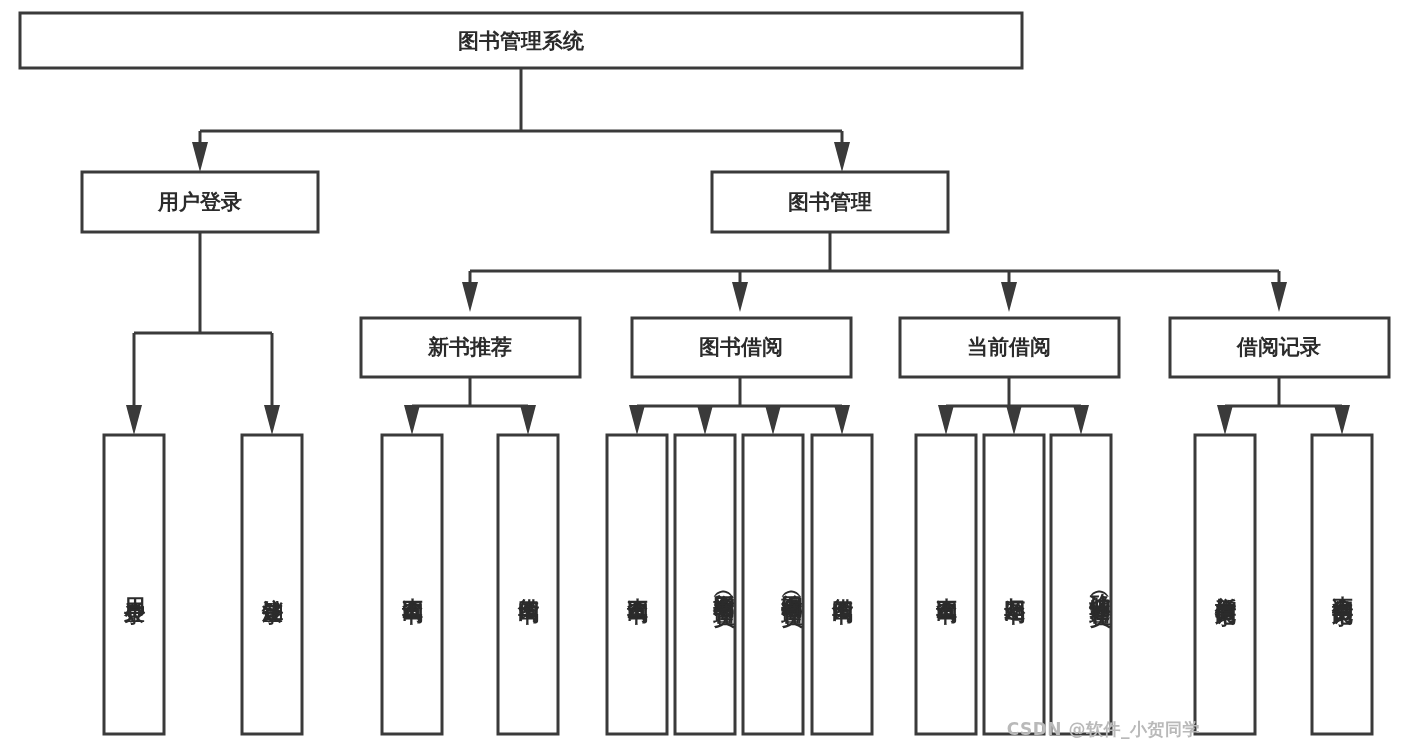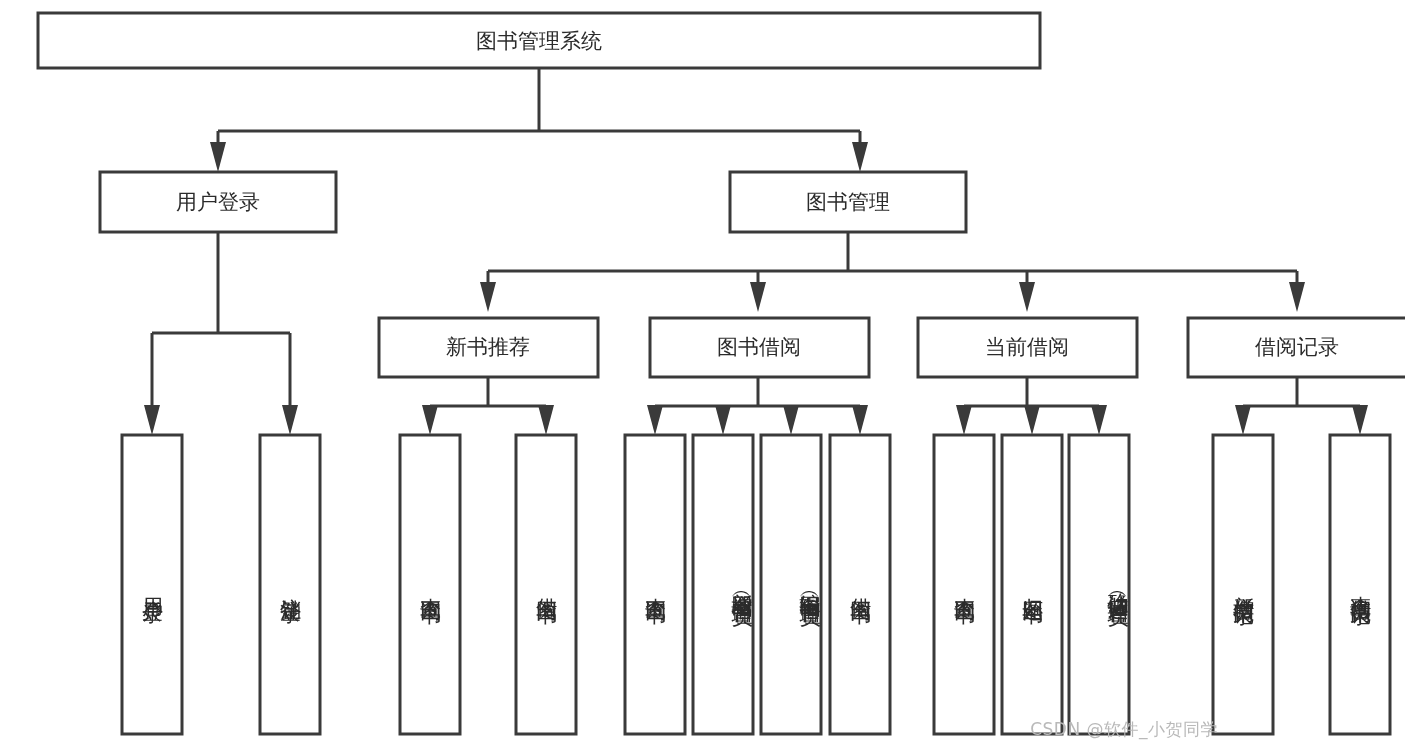--- a/index.html
+++ b/index.html
@@ -9,24 +9,25 @@
   }
   body {
     width: 1405px;
     height: 747px;
     position: relative;
     font-family: "DejaVu Sans", "Liberation Sans", sans-serif;
     overflow: hidden;
   }
   #diagram-root {
     position: absolute;
-    left: 18px;
+    left: 0;
     top: 0;
     width: 1208px;
     height: 747px;
+    font-weight: bold;
   }
   svg#flow {
     position: absolute;
     left: 0;
     top: 0;
     width: 1405px;
     height: 747px;
     display: block;
   }
   .node-box {

